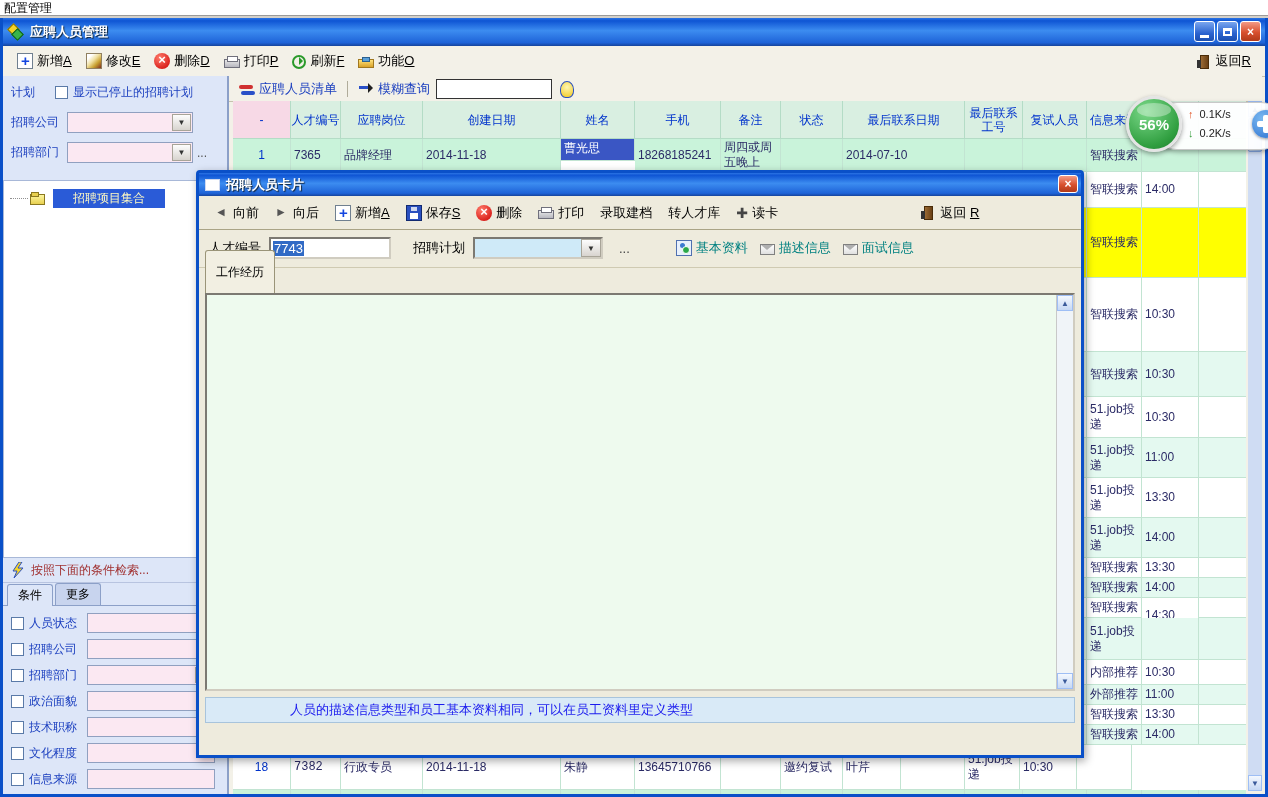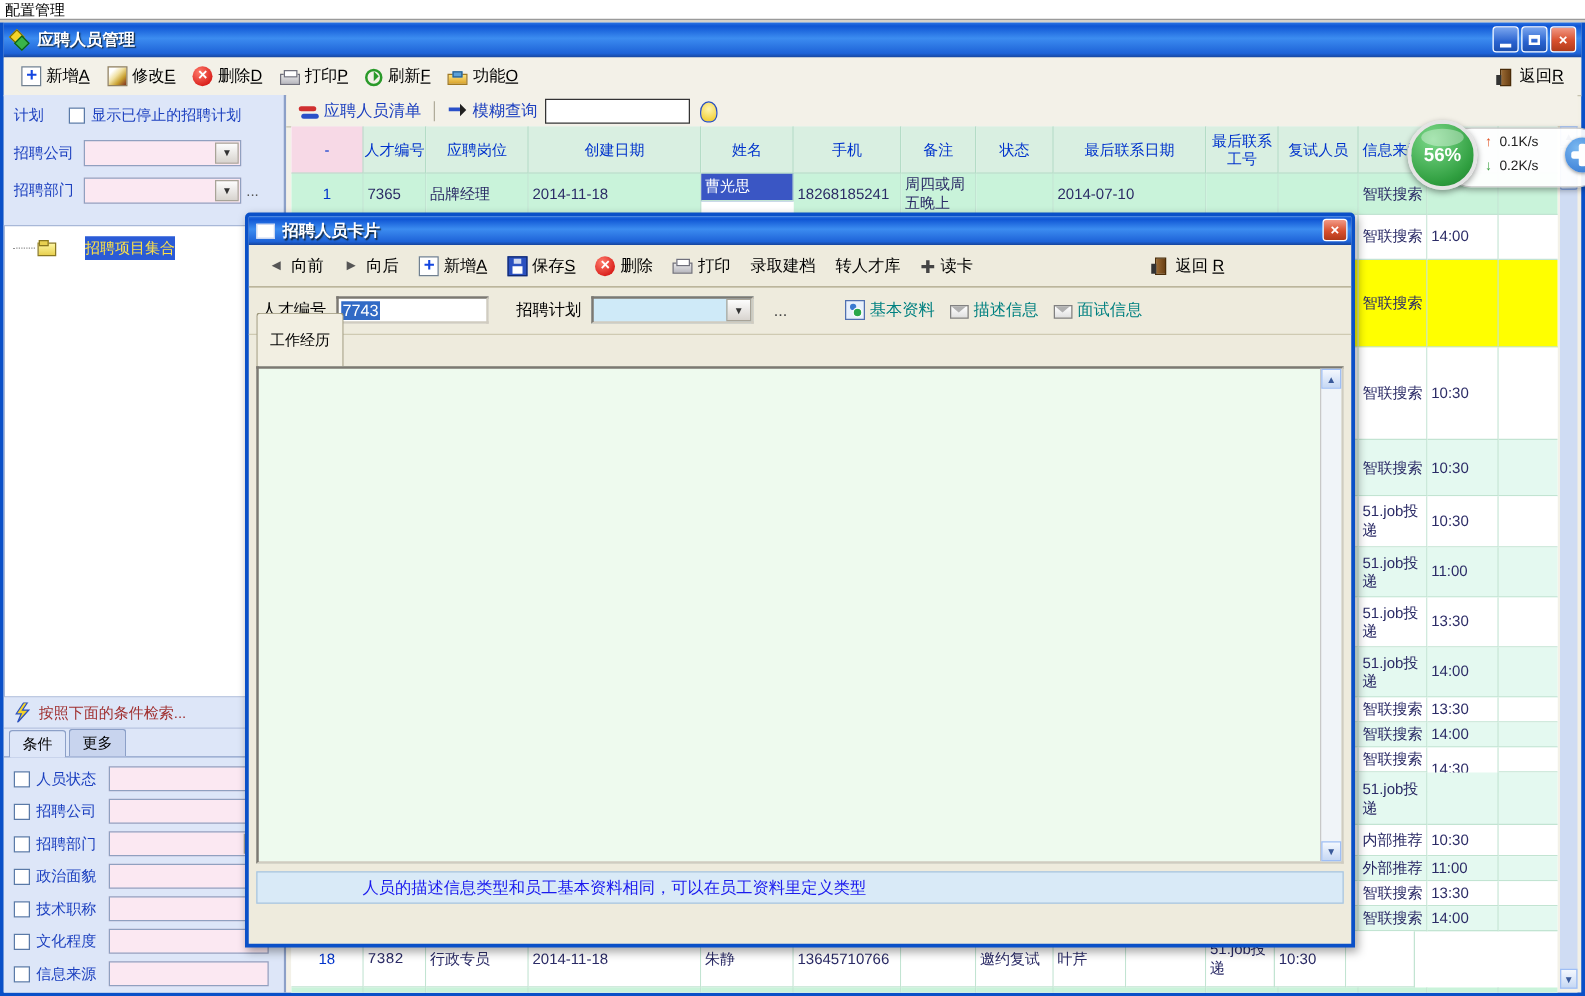--- a/index.html
+++ b/index.html
@@ -65,21 +65,21 @@
   
   .left-panel{position:absolute;left:0;top:58px;width:226px;bottom:0;background:#dde6f8;border-right:2px solid #8ca0c8;box-sizing:border-box;overflow:hidden;}
   .plan-box{position:absolute;left:0;top:0;width:100%;height:104px;border-bottom:1px solid #a8b8d8;font-size:12px;color:#1b3fbf;}
   .plan-row{position:absolute;display:flex;align-items:center;}
   .cb{width:13px;height:13px;background:#fff;border:1px solid #5a7aa8;box-sizing:border-box;margin-right:5px;flex:none;}
   .dd{position:relative;background:#fbe8f2;border:1px solid #90a0c0;box-sizing:border-box;height:21px;}
   .dd .arrow{position:absolute;right:1px;top:1px;bottom:1px;width:17px;background:linear-gradient(#fdfdfd,#d8d4cf);border:1px solid #a8a498;font-size:8px;color:#333;display:flex;align-items:center;justify-content:center;}
   .tree{position:absolute;left:0;top:104px;width:100%;height:378px;background:#fff;border:1px solid #a8b8d8;box-sizing:border-box;font-size:12px;}
   .tree-item{position:absolute;left:6px;top:8px;display:flex;align-items:center;}
   .tree-dots{width:18px;border-top:1px dotted #909090;margin-right:2px;}
-  .tree-label{background:#2a5bd7;color:#fde047;padding:1px 0;margin-left:19px;}
+  .tree-label{background:#2a5bd7;color:#fef9c3;padding:1px 20px;margin-left:4px;}
   
   .search-panel{position:absolute;left:0;top:482px;width:100%;bottom:0;background:#dde6f8;font-size:12px;overflow:hidden;}
   .sp-header{position:absolute;left:0;top:0;width:100%;height:24px;display:flex;align-items:center;color:#a03030;border-bottom:1px solid #b8c4e0;}
   .sp-tabs{position:absolute;left:0;top:24px;width:100%;height:24px;border-bottom:1px solid #8ca0c8;display:flex;align-items:flex-end;padding-left:4px;box-sizing:border-box;}
   .sp-tab{border:1px solid #8ca0c8;border-bottom:none;padding:2px 10px;margin-right:2px;background:#c8d4ee;color:#000;border-radius:3px 3px 0 0;}
   .sp-tab.active{background:#dde6f8;position:relative;top:1px;}
   .filters{position:absolute;left:0;top:52px;width:100%;bottom:0;}
   .f-row{display:flex;align-items:center;height:26px;padding-left:8px;color:#1b3fbf;}
   .f-row .flabel{width:58px;flex:none;}
   .f-field{width:128px;height:20px;box-sizing:border-box;border:1px solid #90a0c0;background:#fbe8f2;position:relative;flex:none;}
@@ -306,21 +306,21 @@
             <div class="th" style="width: 55px;">信息来源</div>
             <div class="th" style="width: 57px;"></div>
             <div class="th" style="width: 55px;"></div>
           </div>
         <div id="tbody">
             <div class="tr" style="height: 33px;">
               <div class="td num" style="width: 58px; background: rgb(201, 243, 218); height: 33px;">1</div>
               <div class="td" style="width: 50px; background: rgb(201, 243, 218); height: 33px;">7365</div>
               <div class="td" style="width: 82px; background: rgb(201, 243, 218); height: 33px;">品牌经理</div>
               <div class="td" style="width: 138px; background: rgb(201, 243, 218); height: 33px;">2014-11-18</div>
-              <div class="td sel" style="width: 74px; height: 22px;">曹光思</div>
+              <div class="td sel" style="width: 74px; height: 22px; font-family: Liberation Mono, monospace;">曹光思</div>
               <div class="td" style="width: 86px; background: rgb(201, 243, 218); height: 33px;">18268185241</div>
               <div class="td" style="width: 60px; background: rgb(201, 243, 218); height: 33px;">周四或周五晚上</div>
               <div class="td" style="width: 62px; background: rgb(201, 243, 218); height: 33px;"></div>
               <div class="td" style="width: 122px; background: rgb(201, 243, 218); height: 33px;">2014-07-10</div>
               <div class="td" style="width: 58px; background: rgb(201, 243, 218); height: 33px;"></div>
               <div class="td" style="width: 64px; background: rgb(201, 243, 218); height: 33px;"></div>
               <div class="td" style="width: 55px; background: rgb(201, 243, 218); height: 33px;">智联搜索</div>
               <div class="td" style="width: 57px; background: rgb(201, 243, 218); height: 33px;"></div>
               <div class="td" style="width: 55px; background: rgb(201, 243, 218); height: 33px;"></div>
             </div>

